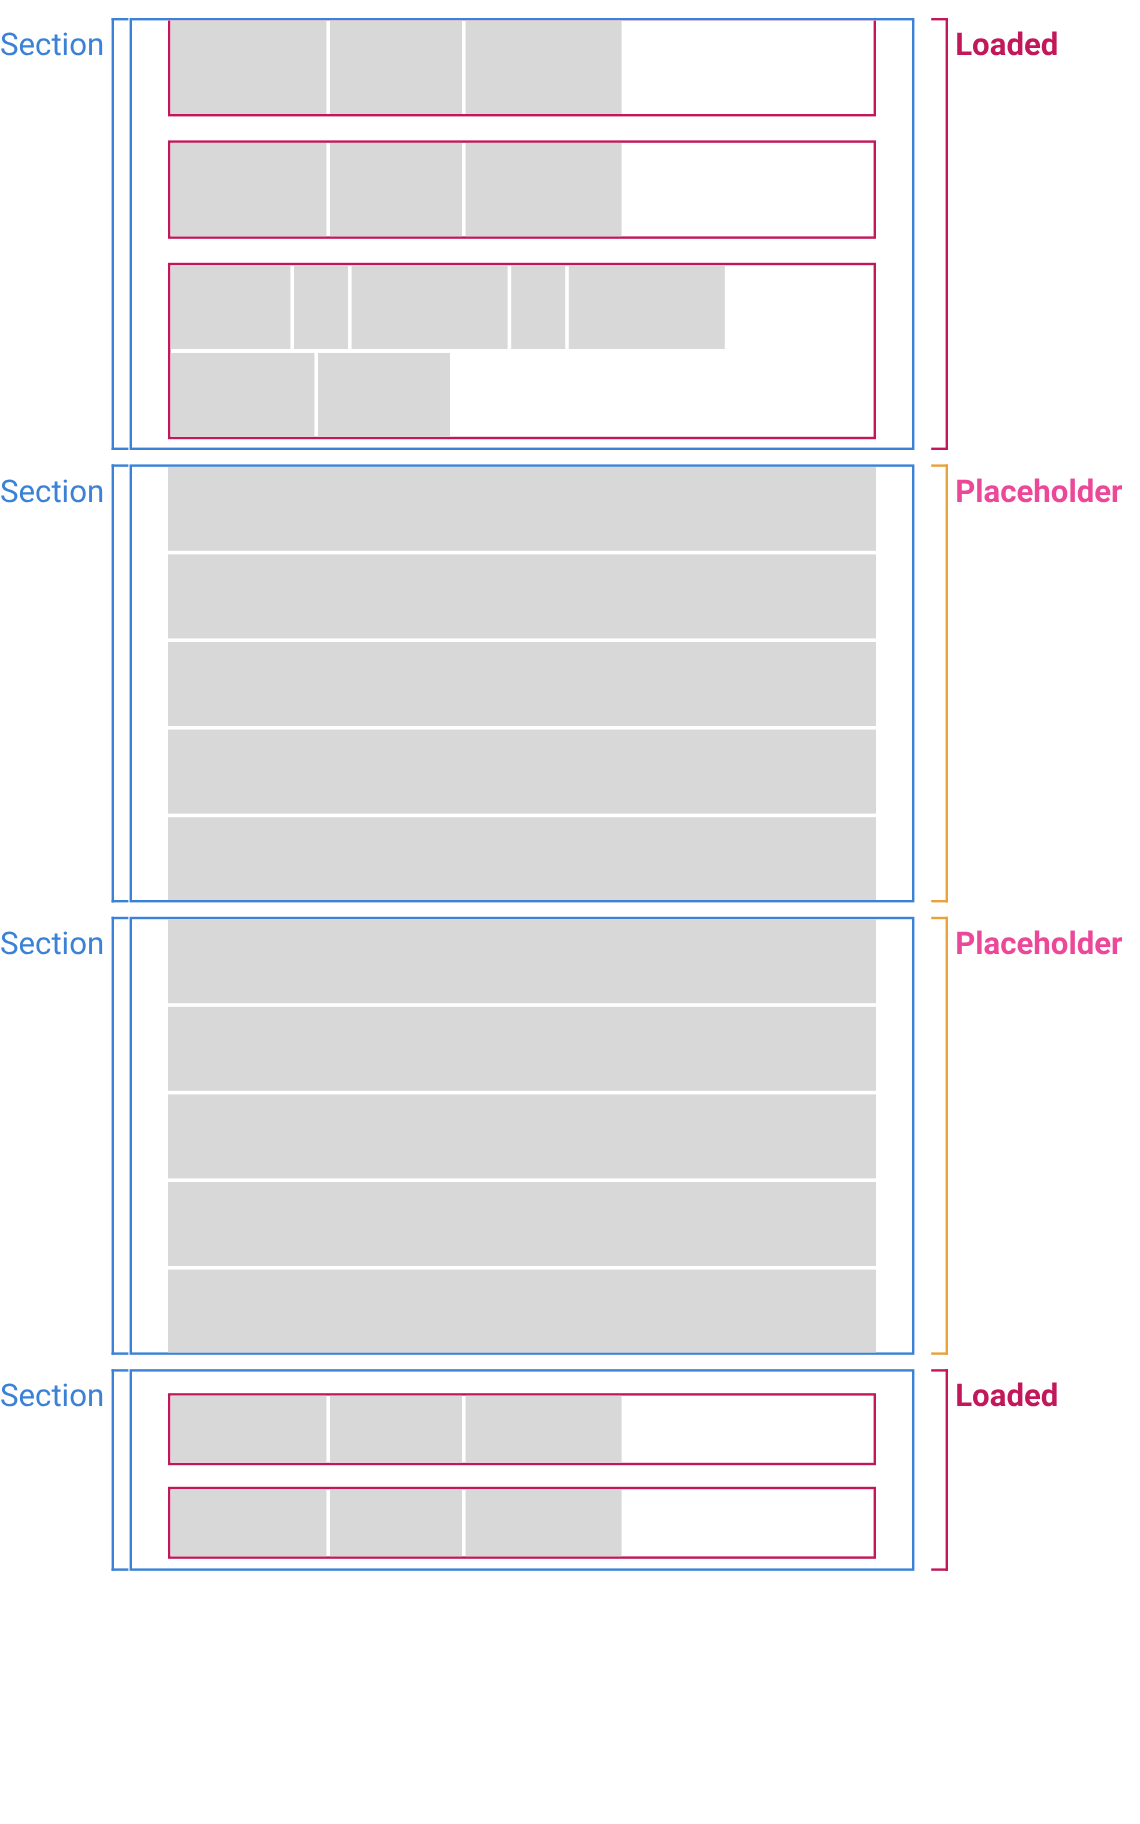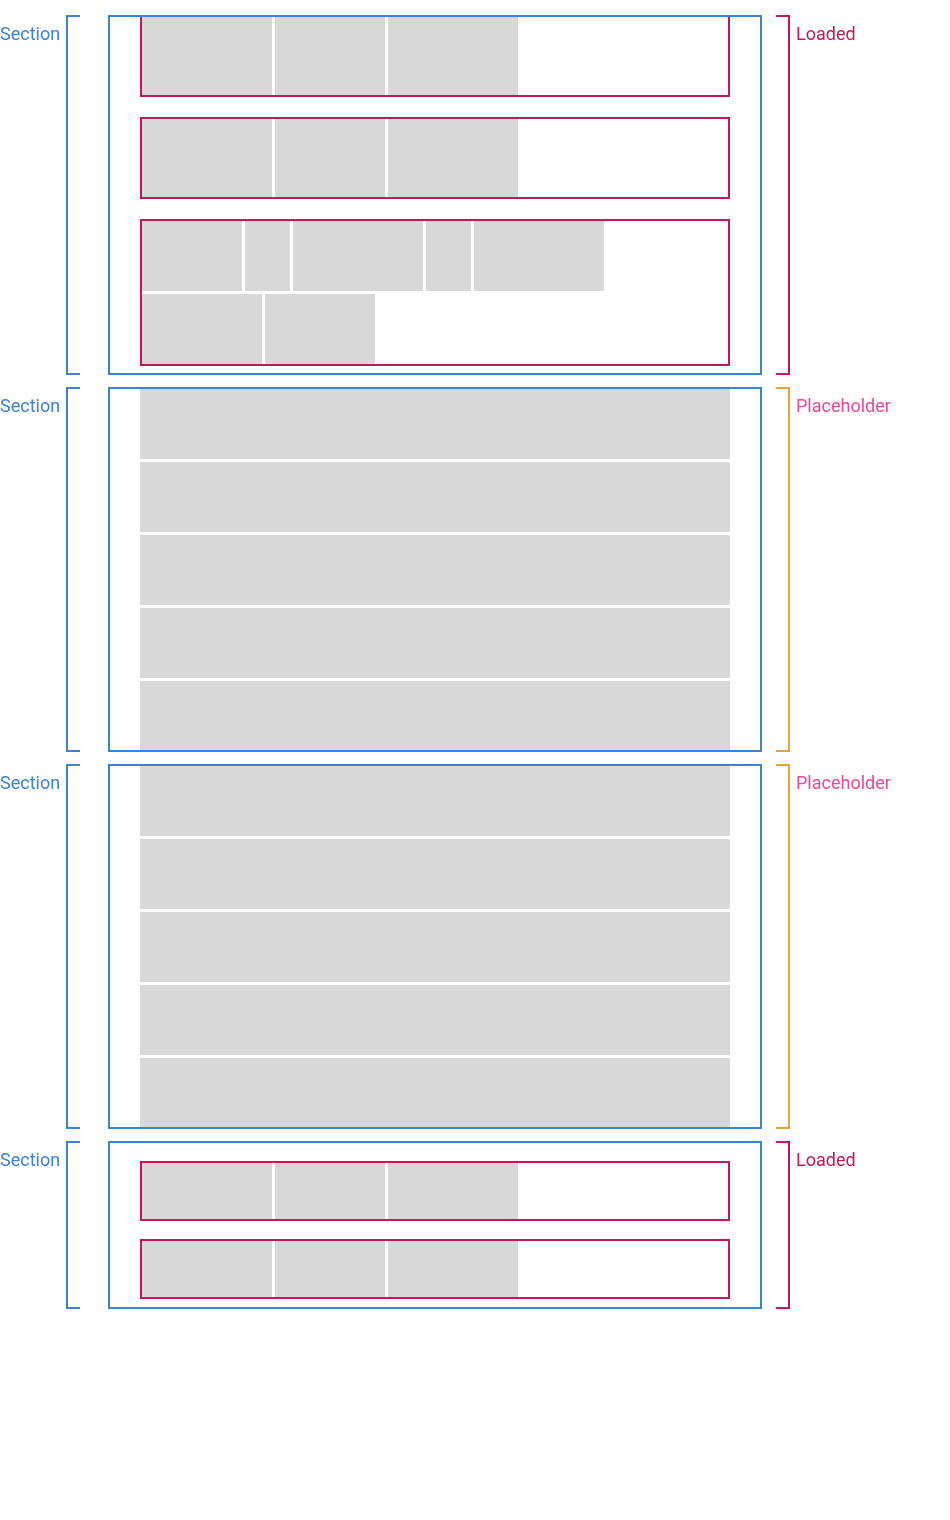--- a/index.html
+++ b/index.html
@@ -84,40 +84,40 @@
     flex-shrink: 0;
   }
 
   
   .bracket-slot {
     display: flex;
     align-items: flex-start;
     gap: 6px;
   }
   .bracket-slot-left { justify-content: flex-start; }
-  .bracket-slot-right { justify-content: flex-start; padding-left: 6px; }
+  .bracket-slot-right { justify-content: flex-start; padding-left: 6px; font-weight: bold; }
 
   .bracket {
     width: 14px;
     position: relative;
     border-style: solid;
     flex-shrink: 0;
   }
   .bracket-left {
     border-width: 2px 0 2px 2px;
   }
   .bracket-right {
     border-width: 2px 2px 2px 0;
   }
   .blue { color: #3b82d6; border-color: #3b82d6; }
   .pink { color: #c2185b; border-color: #c2185b; }
   .orange { color: #ec4899; border-color: #e8a23a; }
 
   .label {
-    font-size: 18px;
+    font-size: 26px;
     padding-top: 8px;
     white-space: nowrap;
   }
   .label-left { order: -1; }
 
   
   .h-360 { height: 360px; }
   .h-365 { height: 365px; }
   .h-168 { height: 168px; }
   .gap-12 { margin-bottom: 12px; }

